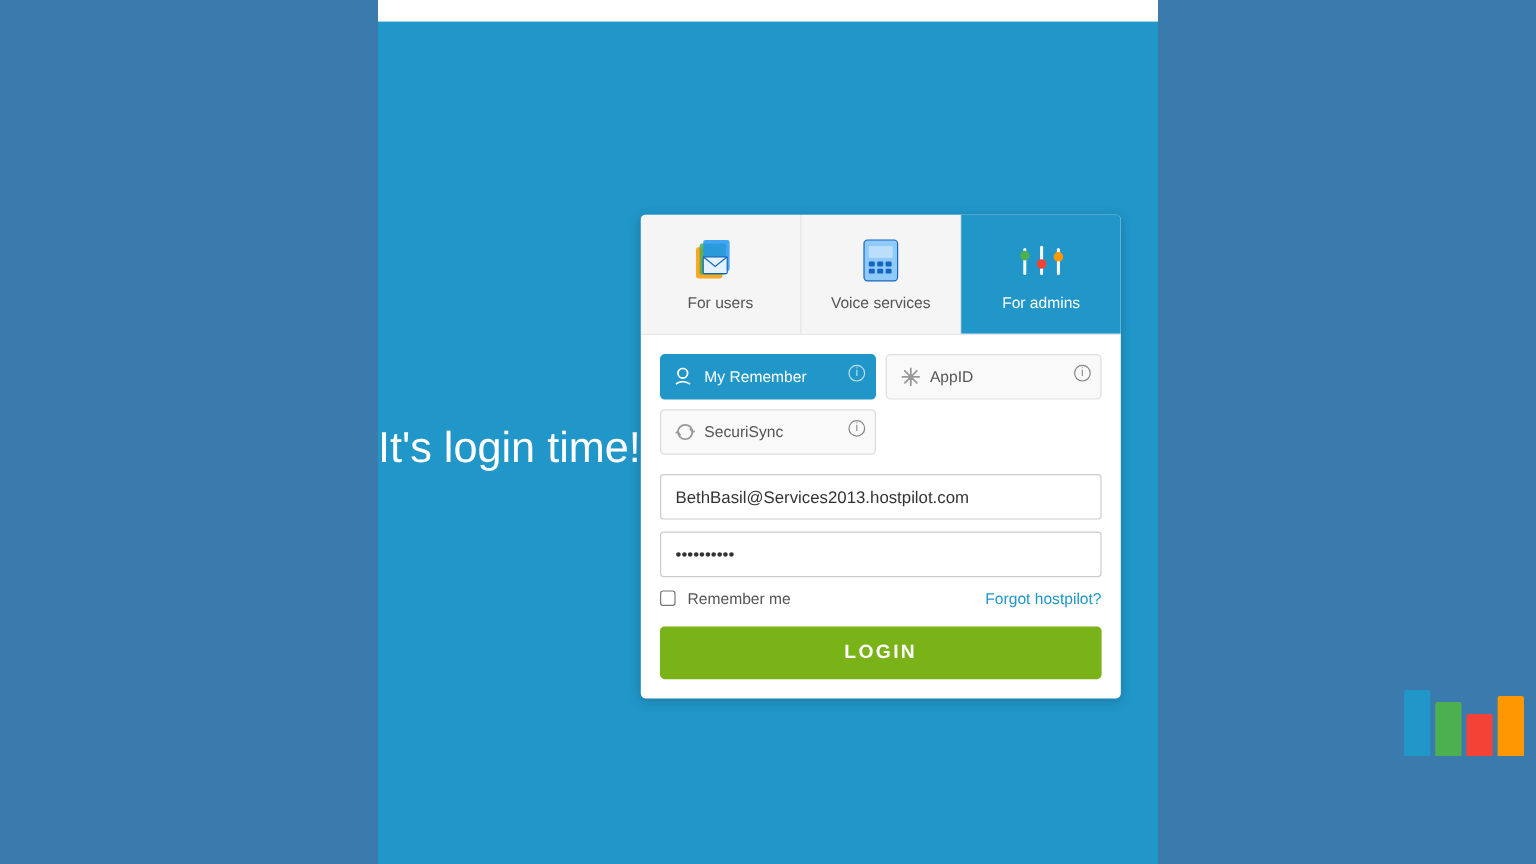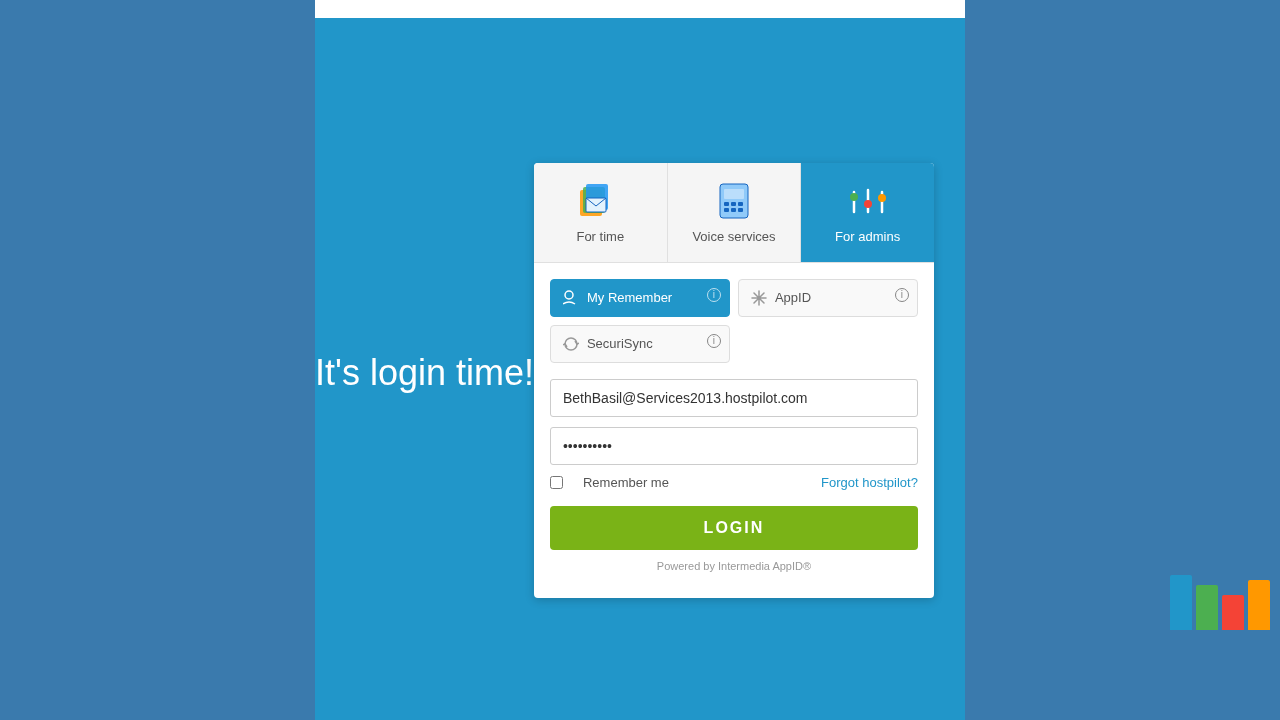--- a/index.html
+++ b/index.html
@@ -173,21 +173,21 @@
     .form-row {
       display: flex;
       align-items: center;
       justify-content: space-between;
       margin-bottom: 16px;
     }
 
     .remember-me {
       display: flex;
       align-items: center;
-      gap: 20px;
+      gap: 10px;
       font-size: 13px;
       color: #555;
       justify-content: space-between;
     }
 
     .forgot-link {
       color: #2196c9;
       font-size: 13px;
       text-decoration: none;
       cursor: pointer;
@@ -248,21 +248,21 @@
           <svg width="48" height="38" viewBox="0 0 48 38">
 
             <rect x="4" y="8" width="22" height="26" rx="2" fill="#ff9800" opacity="0.85"></rect>
             <rect x="7" y="5" width="22" height="26" rx="2" fill="#4caf50" opacity="0.85"></rect>
             <rect x="10" y="2" width="22" height="26" rx="2" fill="#2196F3" opacity="0.85"></rect>
 
             <rect x="10" y="16" width="20" height="14" rx="1" fill="#e3f2fd" stroke="#1565c0" stroke-width="1"></rect>
             <polyline points="10,16 20,24 30,16" fill="none" stroke="#1565c0" stroke-width="1"></polyline>
           </svg>
         </div>
-        <span class="tab-label">For time</span>
+        <span class="tab-label">For users</span>
       </div>
 
       <div class="tab">
         <div class="tab-icon">
           <svg width="48" height="38" viewBox="0 0 48 38">
 
             <rect x="10" y="2" width="28" height="34" rx="3" fill="#90caf9" stroke="#1565c0" stroke-width="1"></rect>
             <rect x="14" y="7" width="20" height="10" rx="1" fill="#bbdefb"></rect>
 
             <rect x="14" y="20" width="5" height="4" rx="1" fill="#1565c0"></rect>
@@ -329,21 +329,20 @@
       <input type="email" class="form-input" value="BethBasil@Services2013.hostpilot.com" style="">
       <input type="password" class="form-input" value="••••••••••" style="">
       <div class="form-row">
         <label class="remember-me">
           <input type="checkbox" style="">
           <span>Remember me</span>
         </label>
         <a class="forgot-link">Forgot hostpilot?</a>
       </div>
       <button class="login-btn">LOGIN</button>
-      <div class="powered-by">Powered by Intermedia AppID®</div>
     </div>
   </div>
 </div>
 
 <div class="right-panel">
   <div class="color-bars">
     <div class="color-bar" style="background:#2196c9; height:55px;"></div>
     <div class="color-bar" style="background:#4caf50; height:45px;"></div>
     <div class="color-bar" style="background:#f44336; height:35px;"></div>
     <div class="color-bar" style="background:#ff9800; height:50px;"></div>

